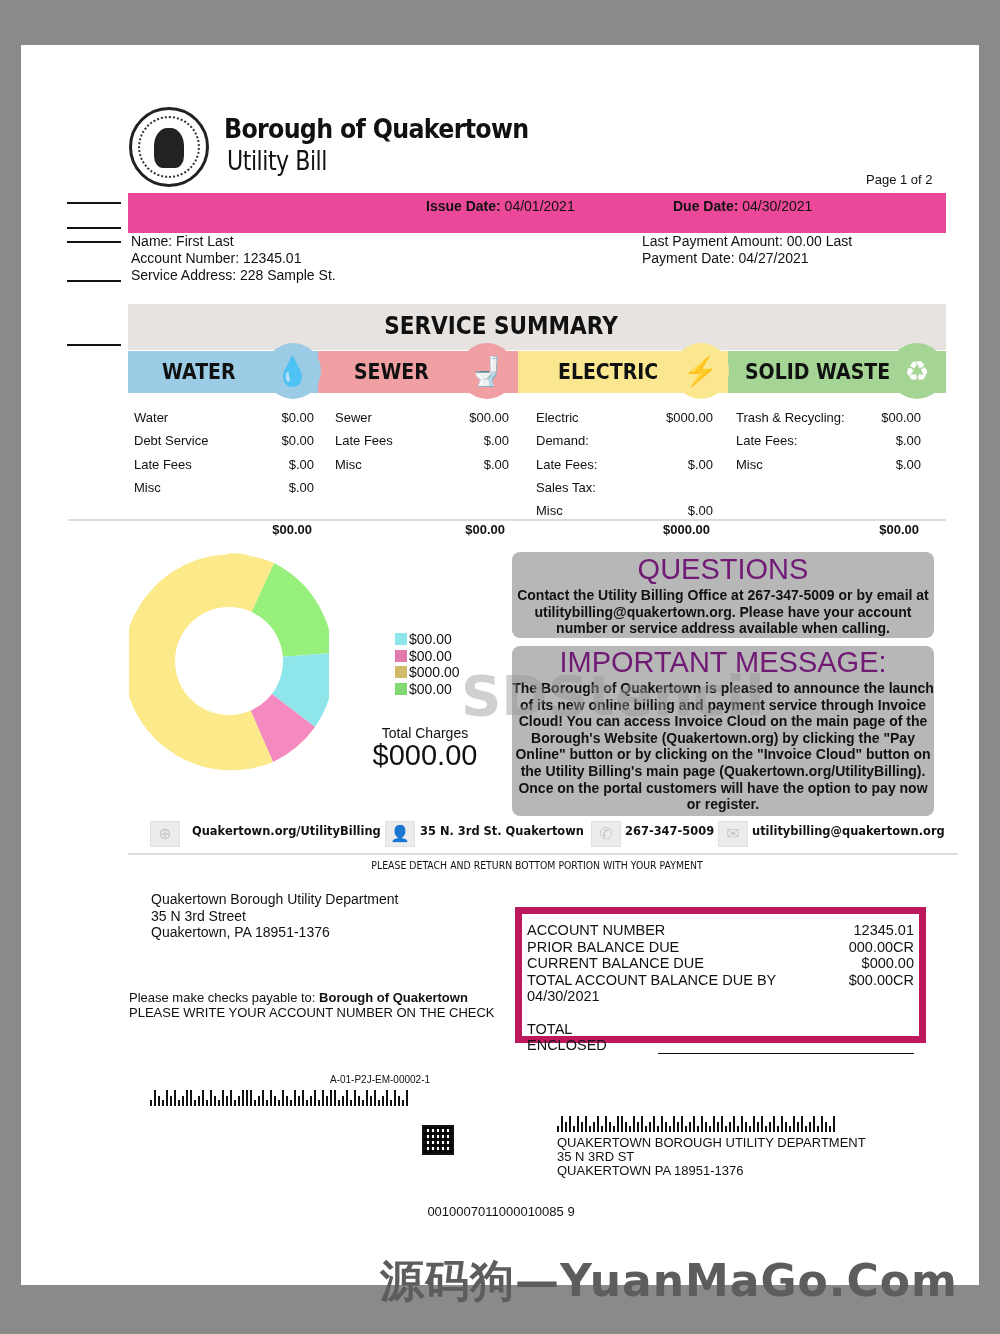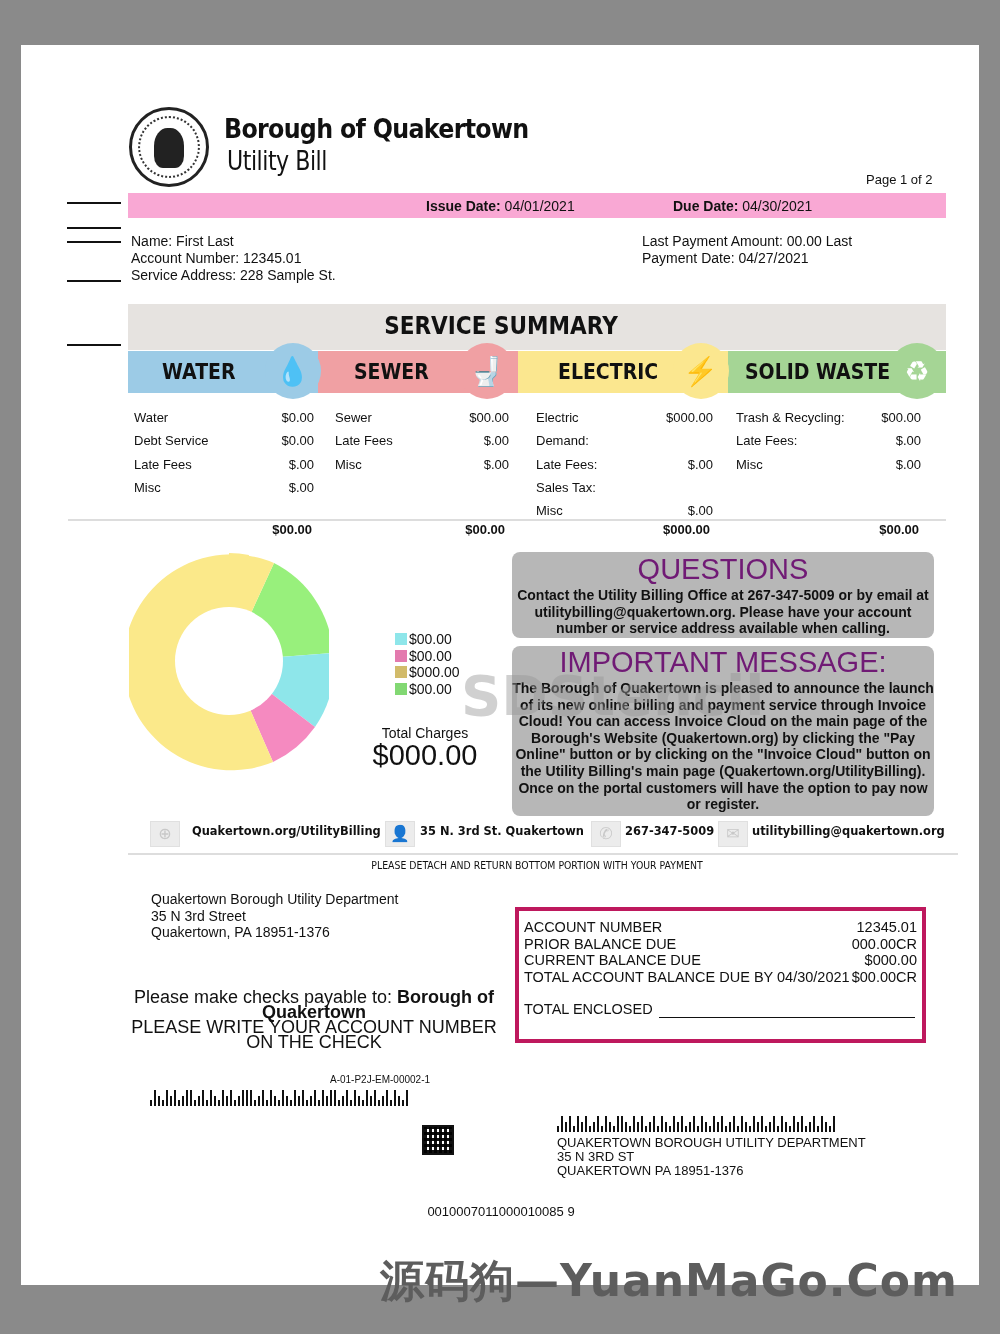--- a/index.html
+++ b/index.html
@@ -6,41 +6,41 @@
   html, body { width: 1000px; height: 1334px; overflow: hidden; }
   body { background: #8a8a8a; font-family: "Liberation Sans", sans-serif; color: #111; position: relative; }
   .page { position: absolute; left: 21px; top: 45px; width: 958px; height: 1240px; background: #fff; }
   .abs { position: absolute; }
   .seal { left: 108px; top: 62px; width: 80px; height: 80px; border-radius: 50%; border: 3px solid #222; background: #fff; }
   .seal::before { content: ""; position: absolute; left: 6px; top: 6px; right: 6px; bottom: 6px; border-radius: 50%; border: 2px dotted #333; }
   .seal .bust { position: absolute; left: 22px; top: 18px; width: 30px; height: 40px; background: #222; border-radius: 45% 45% 30% 30%; }
   .title1 { left: 203px; top: 68px; font-family: "DejaVu Sans", sans-serif; font-weight: bold; font-size: 27px; letter-spacing: -0.8px; transform: scaleX(0.88); transform-origin: left; }
   .title2 { left: 206px; top: 100px; font-family: "DejaVu Sans", sans-serif; font-size: 27px; letter-spacing: -0.6px; transform: scaleX(0.82); transform-origin: left; }
   .pageno { left: 845px; top: 127px; font-size: 13px; }
-  .datebar { left: 107px; top: 148px; width: 818px; height: 25px; background: #f9a8d4; font-size: 14px; }
+  .datebar { left: 107px; top: 148px; width: 818px; height: 40px; background: #ec4899; font-size: 14px; }
   .datebar span { position: absolute; top: 5px; }
   .tick { background: #111; height: 2px; left: 46px; }
   .info { font-size: 14px; line-height: 17px; }
   .ss-bar { left: 107px; top: 259px; width: 818px; height: 46px; background: #e6e3e0; }
   .ss-title { left: 107px; top: 267px; width: 746px; text-align: center; font-family: "DejaVu Sans", sans-serif; font-weight: bold; font-size: 24px; transform: scaleX(0.9); }
   .band { top: 306px; height: 42px; }
   .band .label { position: absolute; top: 9px; font-family: "DejaVu Sans", sans-serif; font-weight: bold; font-size: 21px; transform: scaleX(0.9); transform-origin: left; color: #111; }
   .circle { width: 56px; height: 56px; border-radius: 50%; top: 298px; display: flex; align-items: center; justify-content: center; color: #fff; font-size: 28px; }
   .line-item { font-size: 13px; }
   .line-item .amt { position: absolute; text-align: right; }
   .hr { height: 2px; background: #ddd; }
   .tot { font-size: 13px; font-weight: bold; text-align: right; }
   .box { background: #b7b7b7; border-radius: 8px; text-align: center; }
   .box .h { font-size: 29px; color: #701a75; line-height: 30px; }
   .box .p { font-size: 14px; font-weight: bold; line-height: 16.6px; color: #111; }
   .contact { top: 778px; font-family: "DejaVu Sans", sans-serif; font-weight: bold; font-size: 13px; transform: scaleX(0.88); transform-origin: left; white-space: nowrap; }
   .cicon { top: 776px; width: 30px; height: 26px; background: #ececec; border: 1px solid #e0e0e0; color: #c8c8c8; font-size: 16px; text-align: center; line-height: 24px; }
   .detach { left: 107px; top: 814px; width: 818px; text-align: center; font-family: "DejaVu Sans", sans-serif; font-size: 11px; transform: scaleX(0.85); }
   .addr { font-size: 14px; line-height: 16.5px; }
-  .summary { left: 494px; top: 862px; width: 411px; height: 136px; border: 4px solid #be185d; padding: 8px 5px; font-size: 14.5px; line-height: 16.5px; }
+  .summary { left: 494px; top: 862px; width: 411px; height: 136px; border: 7px solid #be185d; padding: 8px 5px; font-size: 14.5px; line-height: 16.5px; }
   .summary .row { display: flex; justify-content: space-between; }
   .barcode { height: 16px; display: flex; align-items: flex-end; gap: 2px; }
   .barcode i { display: block; width: 2px; background: #111; }
   .qr { left: 401px; top: 1080px; width: 32px; height: 30px; background:
       repeating-linear-gradient(90deg,#111 0 3px,#fff 3px 5px),
       repeating-linear-gradient(0deg,#111 0 3px,#fff 3px 6px); background-blend-mode: multiply; border: 2px solid #111; }
   .watermark { left: 380px; top: 1252px; font-family: "DejaVu Sans", sans-serif; font-weight: bold; font-size: 44px; color: #5d5d5d; letter-spacing: 1px; white-space: nowrap; }
   .wm-sd { left: 440px; top: 618px; font-family: "DejaVu Sans", sans-serif; font-weight: bold; font-size: 56px; color: rgba(150,150,150,0.45); white-space: nowrap; }
   .legend-item { font-size: 14px; line-height: 16.5px; display: flex; align-items: center; }
   .legend-item .sw { width: 12px; height: 12px; margin-right: 2px; }
@@ -186,21 +186,21 @@
   <div class="abs contact" style="left:731px">utilitybilling@quakertown.org</div>
 
   <div class="abs hr" style="left:107px;top:808px;width:830px"></div>
   <div class="abs detach">PLEASE DETACH AND RETURN BOTTOM PORTION WITH YOUR PAYMENT</div>
 
   <div class="abs addr" style="left:130px;top:846px">
     <div>Quakertown Borough Utility Department</div>
     <div>35 N 3rd Street</div>
     <div>Quakertown, PA 18951-1376</div>
   </div>
-  <div class="abs" style="left:108px;top:945px;width:370px;text-align:center;font-size:18px;line-height:15px">
+  <div class="abs" style="left:108px;top:945px;width:370px;text-align:left;font-size:13px;line-height:15px">
     <div><span>Please make checks payable to: </span><b>Borough of Quakertown</b></div>
     <div>PLEASE WRITE YOUR ACCOUNT NUMBER ON THE CHECK</div>
   </div>
 
   <div class="abs summary">
     <div class="row">
         <span>ACCOUNT NUMBER</span>
         <span>12345.01</span>
       </div>
     <div class="row">

